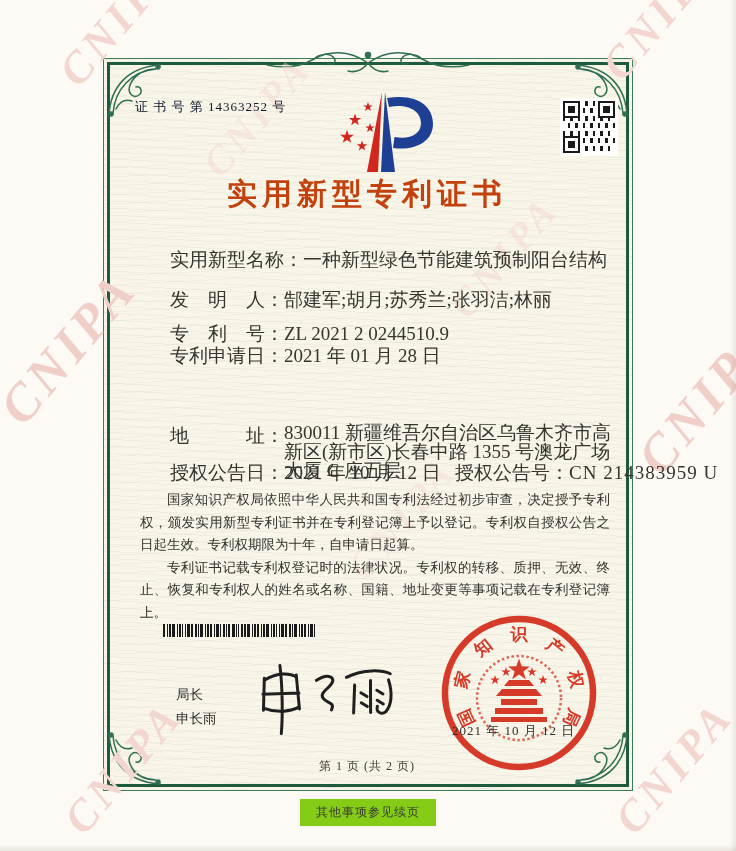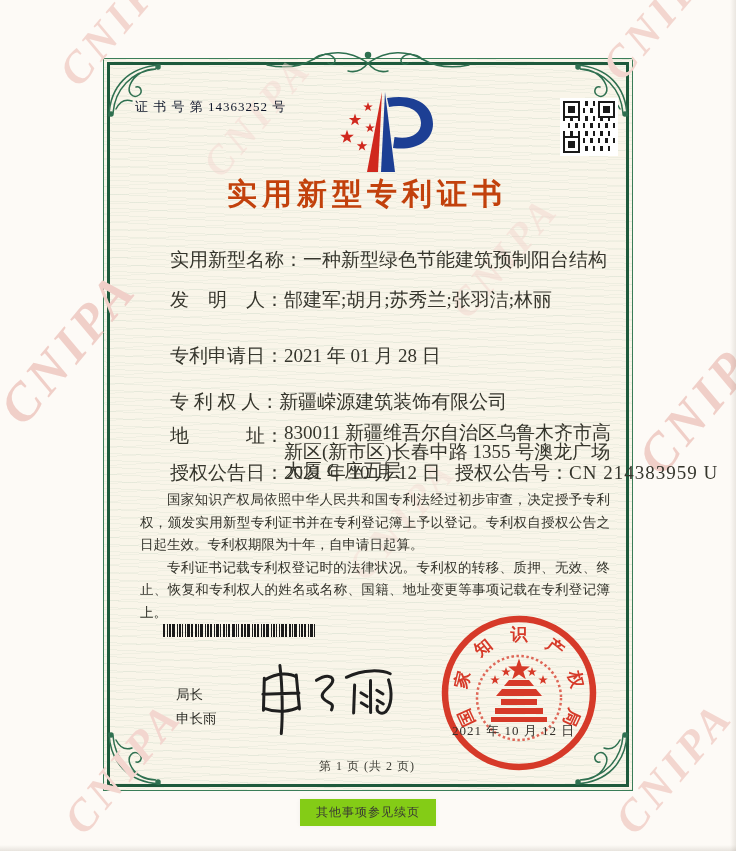--- a/index.html
+++ b/index.html
@@ -222,25 +222,25 @@
       </svg>
 
     <div class="title">实用新型专利证书</div>
 
     <div class="row" style="top:189px">
       <span class="lab">实用新型名称：</span><span>一种新型绿色节能建筑预制阳台结构</span>
     </div>
     <div class="row" style="top:229px">
       <span class="lab">发　明　人：</span><span>郜建军;胡月;苏秀兰;张羽洁;林丽</span>
     </div>
+    <div class="row" style="top:263px">
+      <span class="lab">专　利　号：</span><span>ZL 2021 2 0244510.9</span>
+    </div>
     <div class="row" style="top:285px">
       <span class="lab">专利申请日：</span><span>2021 年 01 月 28 日</span>
-    </div>
-    <div class="row" style="top:331px">
-      <span class="lab">专 利 权 人：</span><span>新疆嵘源建筑装饰有限公司</span>
     </div>
     <div class="row" style="top:365px">
       <span class="lab">地　　　址：</span><span class="addr-val">830011 新疆维吾尔自治区乌鲁木齐市高新区(新市区)长春中路 1355 号澳龙广场大厦 C 座五层</span>
     </div>
     <div class="row" style="top:402px">
       <span class="lab">授权公告日：</span><span>2021 年 10 月 12 日</span>
       <span class="pair2"><span class="lab" style="min-width:0">授权公告号：</span><span class="gno">CN 214383959 U</span></span>
     </div>
 
     <div class="paras">

